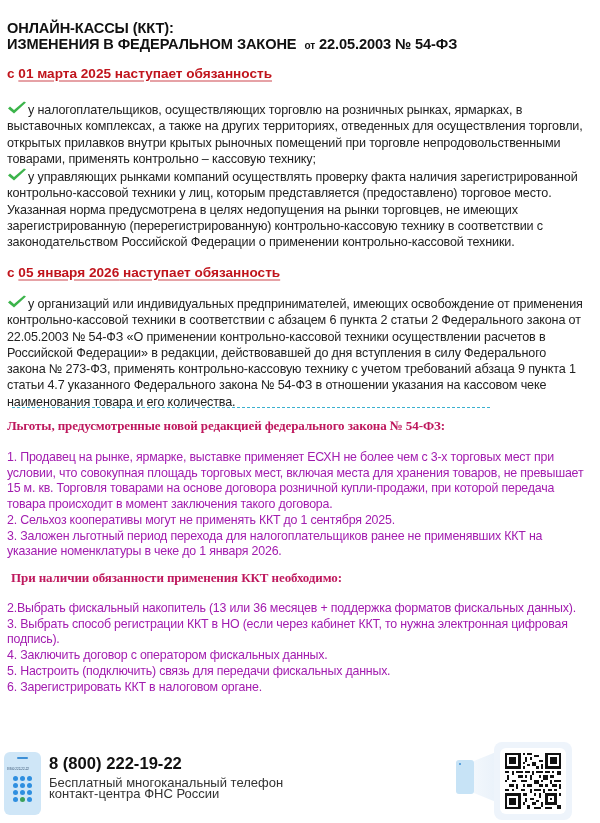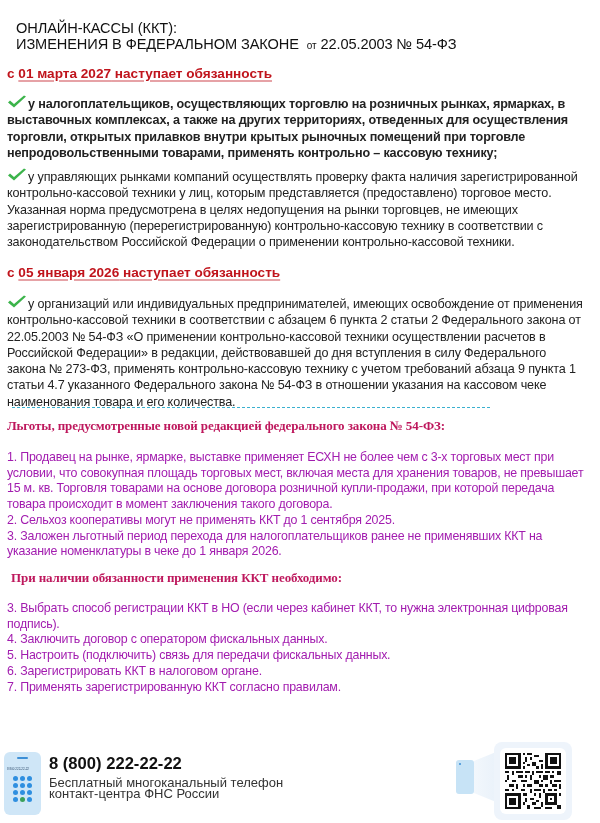--- a/index.html
+++ b/index.html
@@ -1,19 +1,19 @@
 <!DOCTYPE html>
 <html><head>
 <meta charset="utf-8">
 <style>
   * { box-sizing: border-box; margin: 0; padding: 0; }
   html, body { width: 600px; height: 823px; background: #ffffff; overflow: hidden; }
   body { font-family: "Liberation Sans", "DejaVu Sans", sans-serif; color: #1a1a1a; position: relative; }
 
-  .title { position: absolute; left: 16px; top: 20px; font-weight: normal; font-size: 14.6px; line-height: 16px; color: #111; letter-spacing: -0.1px; }
+  .title { position: absolute; left: 7px; top: 20px; font-weight: bold; font-size: 14.6px; line-height: 16px; color: #111; letter-spacing: -0.1px; }
   .title .small { font-size: 10px; }
 
   .deadline { position: absolute; left: 7px; font-weight: bold; font-size: 13.6px; color: #c0141c; }
   .deadline .u { text-decoration: underline; text-decoration-color: #e6a2a6; text-decoration-thickness: 2px; text-underline-offset: 2px; }
 
   .para { position: absolute; left: 7px; width: 580px; font-size: 12.6px; line-height: 16.3px; color: #222; letter-spacing: -0.15px; }
   .check { display: inline-block; width: 20px; height: 14px; vertical-align: -1px; margin-right: 1px; }
 
   .dashed { position: absolute; left: 12px; top: 407px; width: 478px; height: 0; border-top: 1.6px dashed #3bb0cf; }
 
@@ -45,24 +45,24 @@
 <div class="title">
   <div>ОНЛАЙН-КАССЫ (ККТ):</div>
   <div>
     <span>ИЗМЕНЕНИЯ В ФЕДЕРАЛЬНОМ ЗАКОНЕ</span>&nbsp;
     <span class="small">от</span>
     <span>22.05.2003 № 54-ФЗ</span>
   </div>
 </div>
 
 <div class="deadline" style="top:66px;">
-  <span>с </span><span class="u"><span>01 марта 2027</span><span> наступает обязанность</span></span>
+  <span>с </span><span class="u"><span>01 марта 2025</span><span> наступает обязанность</span></span>
 </div>
 
-<div class="para" style="top:95px;font-weight:bold;">
+<div class="para" style="top:101px;">
   <svg class="check" viewBox="0 0 20 14">
       <path d="M1 7.5 L7 12.5 L19 1.5 L17 0.5 L7 9 L3 5.5 Z" fill="#3cb44b"></path>
     </svg><span>у налогоплательщиков, осуществляющих торговлю на розничных рынках, ярмарках, в выставочных комплексах, а также на других территориях, отведенных для осуществления торговли, открытых прилавков внутри крытых рыночных помещений при торговле непродовольственными товарами, применять контрольно – кассовую технику;</span>
 </div>
 
 <div class="para" style="top:168px;">
   <svg class="check" viewBox="0 0 20 14">
       <path d="M1 7.5 L7 12.5 L19 1.5 L17 0.5 L7 9 L3 5.5 Z" fill="#3cb44b"></path>
     </svg><span>у управляющих рынками компаний осуществлять проверку факта наличия зарегистрированной контрольно-кассовой техники у лиц, которым представляется (предоставлено) торговое место. Указанная норма предусмотрена в целях недопущения на рынки торговцев, не имеющих зарегистрированную (перерегистрированную) контрольно-кассовую технику в соответствии с законодательством Российской Федерации о применении контрольно-кассовой техники.</span>
 </div>
@@ -83,25 +83,25 @@
 
 <div class="list" style="top:450px;">
   <div>1. Продавец на рынке, ярмарке, выставке применяет ЕСХН не более чем с 3-х торговых мест при условии, что совокупная площадь торговых мест, включая места для хранения товаров, не превышает 15 м. кв. Торговля товарами на основе договора розничной купли-продажи, при которой передача товара происходит в момент заключения такого договора.</div>
   <div>2. Сельхоз кооперативы могут не применять ККТ до 1 сентября 2025.</div>
   <div>3. Заложен льготный период перехода для налогоплательщиков ранее не применявших ККТ на указание номенклатуры в чеке до 1 января 2026.</div>
 </div>
 
 <div class="section-h" style="top:570px; left:11px;">При наличии обязанности применения ККТ необходимо:</div>
 
 <div class="list" style="top:601px;">
+  <div>2.Выбрать фискальный накопитель (13 или 36 месяцев + поддержка форматов фискальных данных).</div>
   <div>3. Выбрать способ регистрации ККТ в НО (если через кабинет ККТ, то нужна электронная цифровая подпись).</div>
   <div>4. Заключить договор с оператором фискальных данных.</div>
   <div>5. Настроить (подключить) связь для передачи фискальных данных.</div>
   <div>6. Зарегистрировать ККТ в налоговом органе.</div>
-  <div>7. Применять зарегистрированную ККТ согласно правилам.</div>
 </div>
 
 <div class="footer-phone-icon">
   <div class="bar"></div>
   <div class="num">8 800 222-22-22</div>
   <div class="dots">
     <span class="dot"></span>
       <span class="dot"></span>
       <span class="dot"></span>
     <span class="dot"></span>
@@ -109,21 +109,21 @@
       <span class="dot"></span>
     <span class="dot"></span>
       <span class="dot"></span>
       <span class="dot"></span>
     <span class="dot"></span>
       <span class="dot green"></span>
       <span class="dot"></span>
   </div>
 </div>
 
-<div class="phone-number">8 (800) 222-22-22</div>
+<div class="phone-number">8 (800) 222-19-22</div>
 <div class="phone-caption">
   <div>Бесплатный многоканальный телефон</div>
   <div>контакт-центра ФНС России</div>
 </div>
 
 <div class="qr-tab"></div>
 <div class="qr-cone"></div>
 <div class="qr-wrap"></div>
 <div class="qr-inner"></div>
 <svg class="qr" viewBox="0 0 25 25" shape-rendering="crispEdges">

